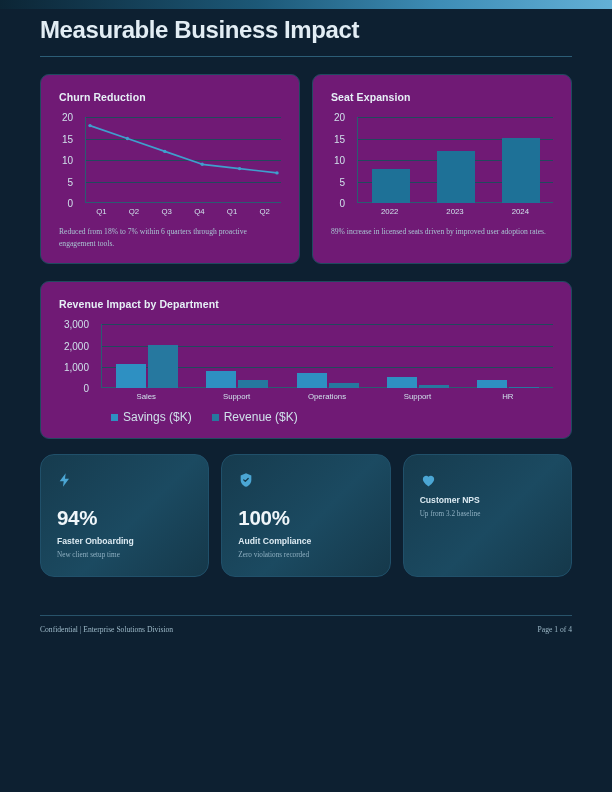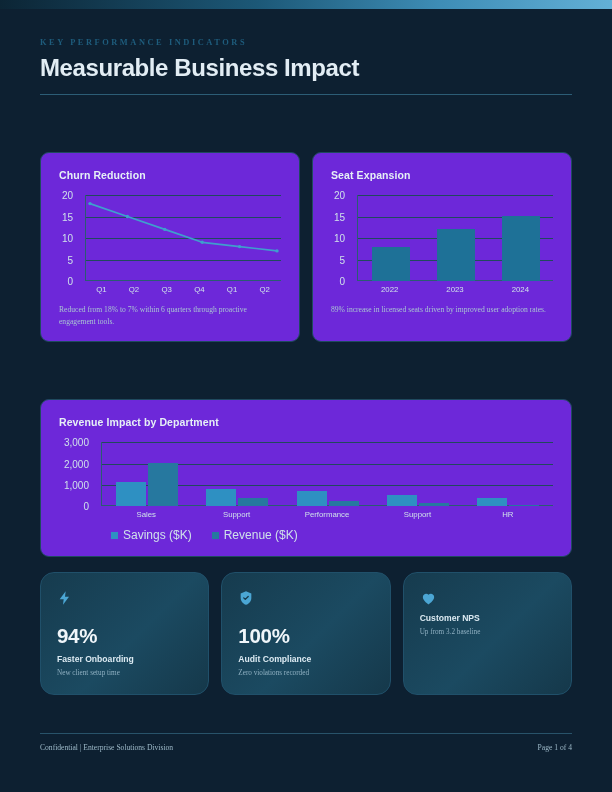--- a/index.html
+++ b/index.html
@@ -58,26 +58,25 @@
     background: #2c5d76;
     width: 100%;
   }
   
   .row {
     display: flex;
     gap: 12px;
     margin-top: 17px;
   }
   .card {
-    background: #6d28d9;
+    background: #701a75;
     border: 1px solid #1f4a5f;
     border-radius: 9px;
     box-sizing: border-box;
     padding: 16px 18px 14px 18px;
-    margin-top: 40px;
   }
   .half { width: 260px; }
   .full { width: 532px; }
   .card-title {
     font-size: 10.5px;
     font-weight: 700;
     color: #e6f0f6;
     letter-spacing: 0.1px;
   }
   .card-caption {
@@ -250,21 +249,20 @@
 </head>
 <body>
 
 <div class="page">
 
   <div class="accent-bar"></div>
 
   <div class="content">
 
     <div>
-      <div class="eyebrow">Key Performance Indicators</div>
       <div class="page-title">Measurable Business Impact</div>
       <div class="title-rule"></div>
     </div>
 
     <div class="row">
 
       <div class="card half">
         <div class="card-title">Churn Reduction</div>
         <div class="chart">
           <div class="plot-wrap">
@@ -380,21 +378,21 @@
                   <div class="grp-slot">
                     <div class="gbar savings" style="height: 8.10667px; background: rgb(46, 144, 194);"></div>
                     <div class="gbar revenue" style="height: 1.5px; background: rgb(38, 120, 159);"></div>
                   </div>
                 </div>
               </div>
           </div>
           <div class="x-labels" style="margin-left:42px;" id="rev-xaxis">
               <span>Sales</span>
               <span>Support</span>
-              <span>Performance</span>
+              <span>Operations</span>
               <span>Support</span>
               <span>HR</span>
             </div>
           <div class="legend" id="rev-legend">
               <div class="legend-item">
                 <span class="swatch" style="background: rgb(46, 144, 194);"></span>
                 <span>Savings ($K)</span>
               </div>
               <div class="legend-item">
                 <span class="swatch" style="background: rgb(38, 120, 159);"></span>

